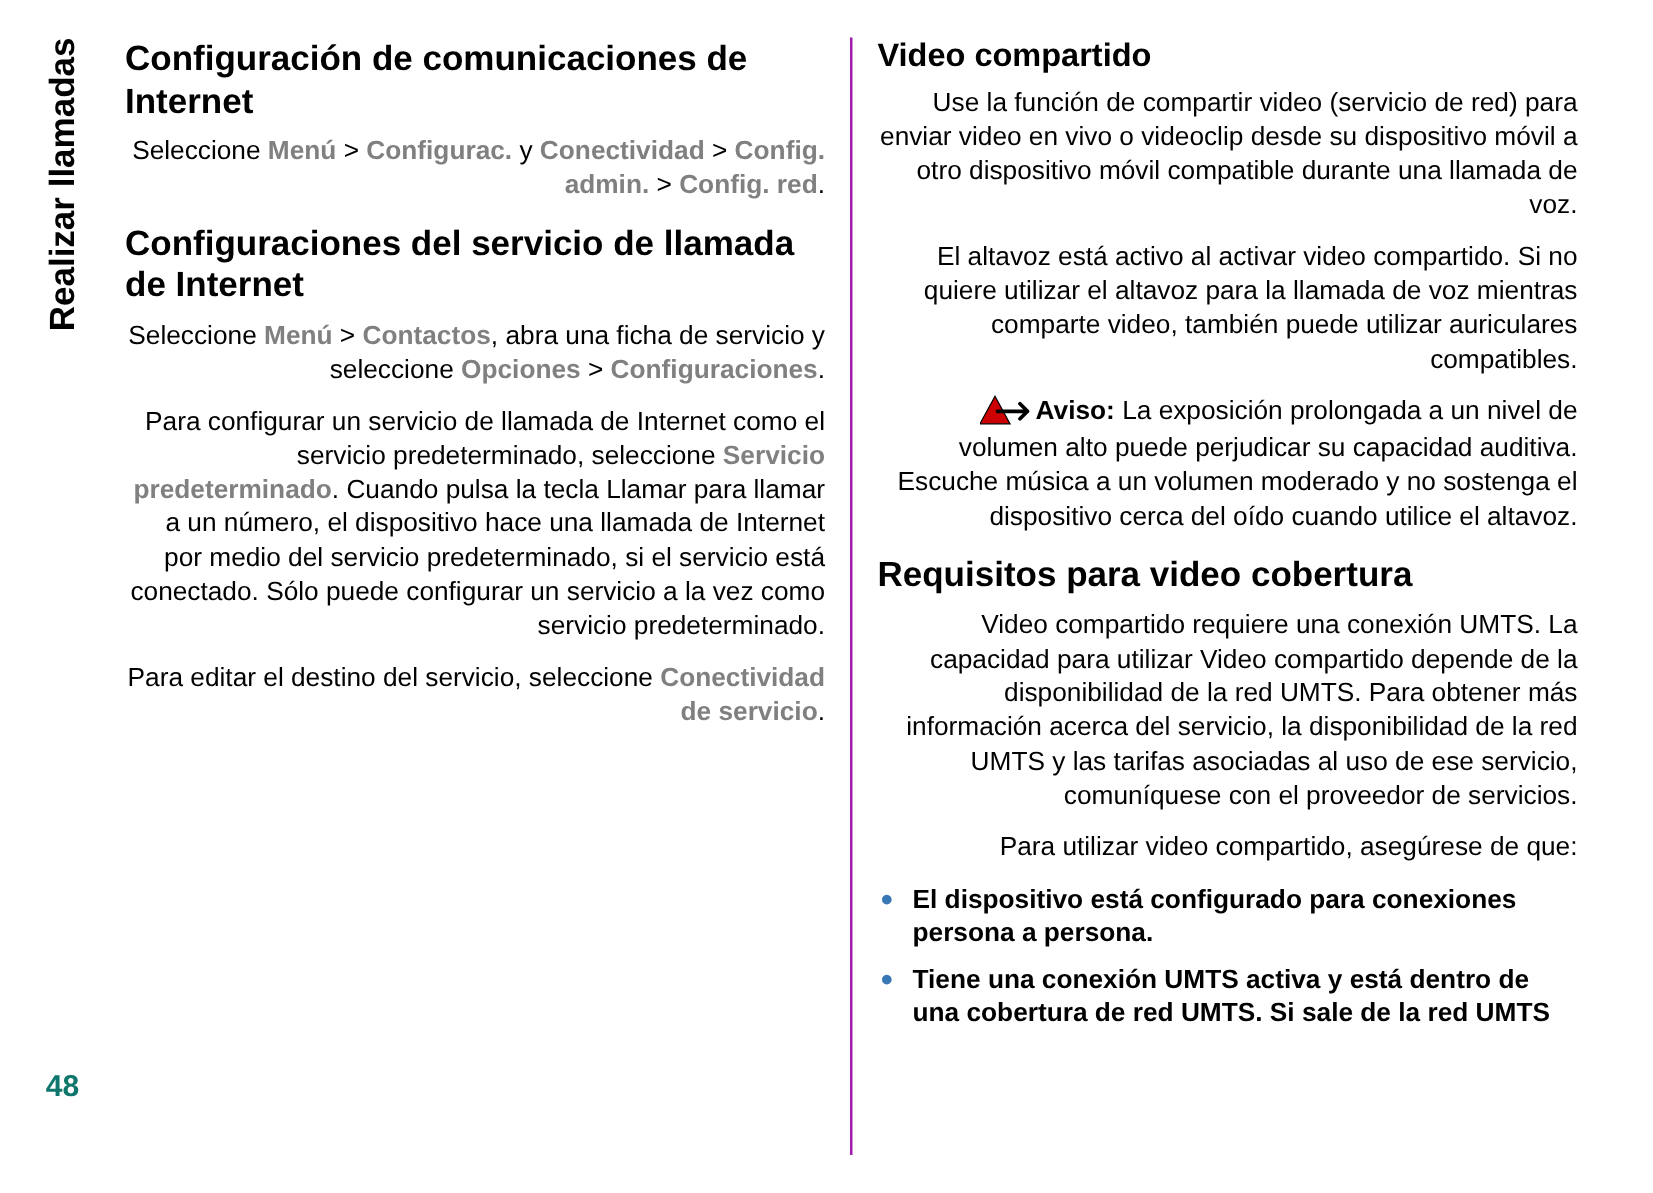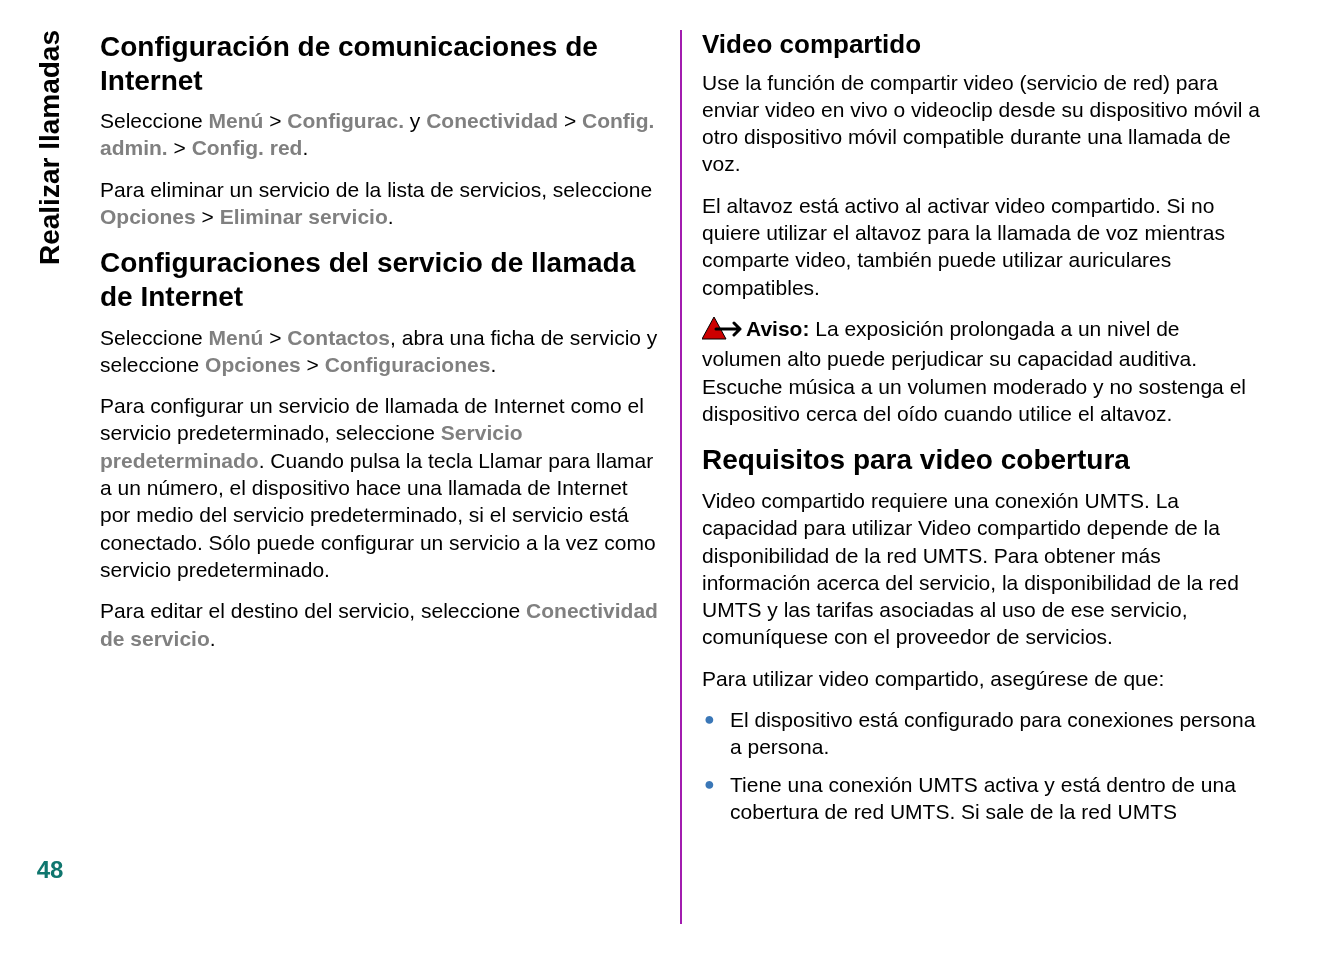--- a/index.html
+++ b/index.html
@@ -63,20 +63,21 @@
     font-size: 28px;
     font-weight: 800;
     margin: 0 0 10px 0;
     line-height: 1.2;
   }
   h2.mt {
     margin-top: 16px;
   }
   p {
     margin: 0 0 14px 0;
+    text-align: right;
   }
   .link {
     color: #808080;
     font-weight: bold;
   }
   .bold {
     font-weight: bold;
   }
   .warn-icon {
     display: inline-block;
@@ -92,20 +93,21 @@
   }
   ul {
     margin: 0;
     padding: 0 0 0 24px;
     list-style: none;
   }
   li {
     position: relative;
     margin-bottom: 10px;
     padding-left: 4px;
+    font-weight: bold;
   }
   li::before {
     content: "●";
     position: absolute;
     left: -22px;
     top: 2px;
     color: #3a77b7;
     font-size: 18px;
   }
 </style>
@@ -121,23 +123,20 @@
   <div class="columns">
 
     <div class="col col-left">
       <h2>Configuración de comunicaciones de Internet</h2>
 
       <p>
         <span>Seleccione </span><span class="link">Menú</span><span> &gt; </span><span class="link">Configurac.</span><span> y </span><span class="link">Conectividad</span><span> &gt; </span><span class="link">Config. admin.</span><span> &gt; </span><span class="link">Config. red</span><span>.</span>
       </p>
 
 
-      <p>
-        <span>Para eliminar un servicio de la lista de servicios, seleccione </span><span class="link">Opciones</span><span> &gt; </span><span class="link">Eliminar servicio</span><span>.</span>
-      </p>
 
       <h2 class="mt">Configuraciones del servicio de llamada de Internet</h2>
 
       <p>
         <span>Seleccione </span><span class="link">Menú</span><span> &gt; </span><span class="link">Contactos</span><span>, abra una ficha de servicio y seleccione </span><span class="link">Opciones</span><span> &gt; </span><span class="link">Configuraciones</span><span>.</span>
       </p>
 
       <p>
         <span>Para configurar un servicio de llamada de Internet como el servicio predeterminado, seleccione </span><span class="link">Servicio predeterminado</span><span>. Cuando pulsa la tecla Llamar para llamar a un número, el dispositivo hace una llamada de Internet por medio del servicio predeterminado, si el servicio está conectado. Sólo puede configurar un servicio a la vez como servicio predeterminado.</span>
       </p>

